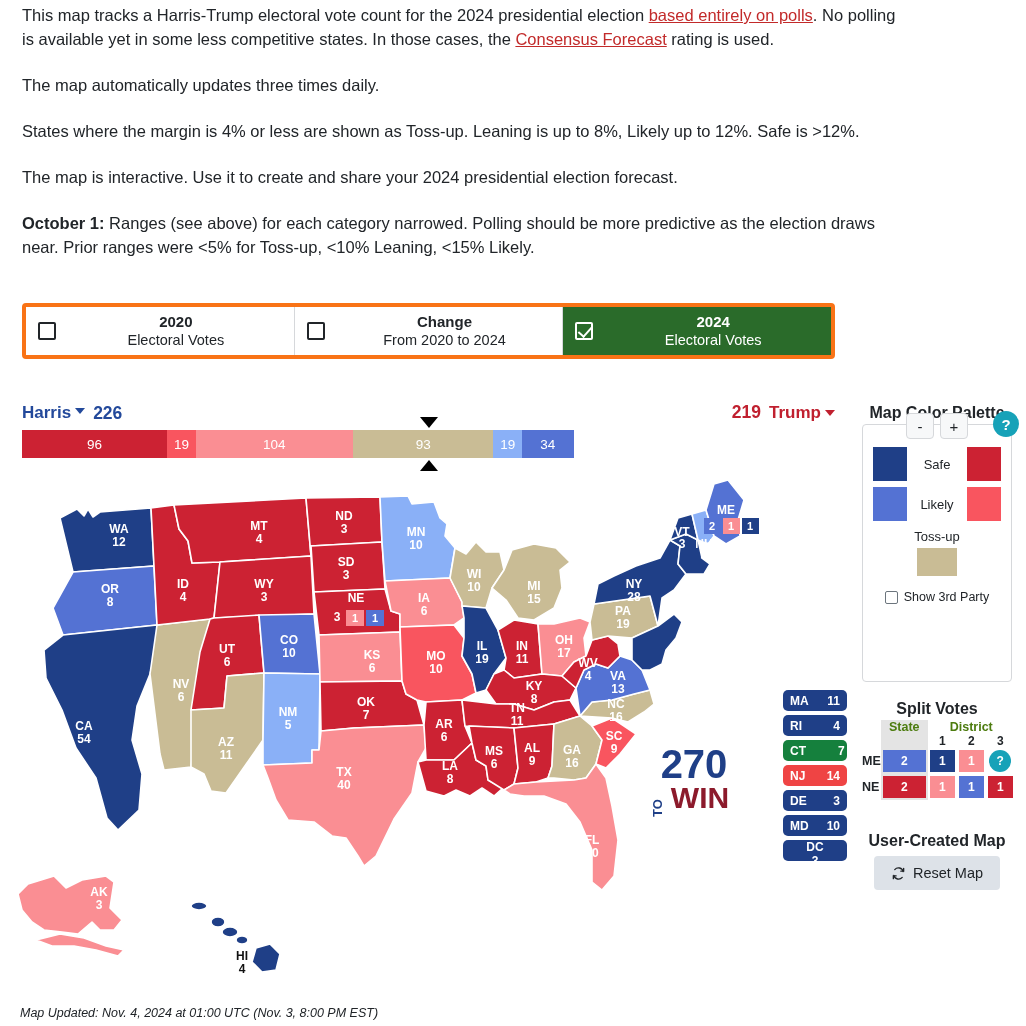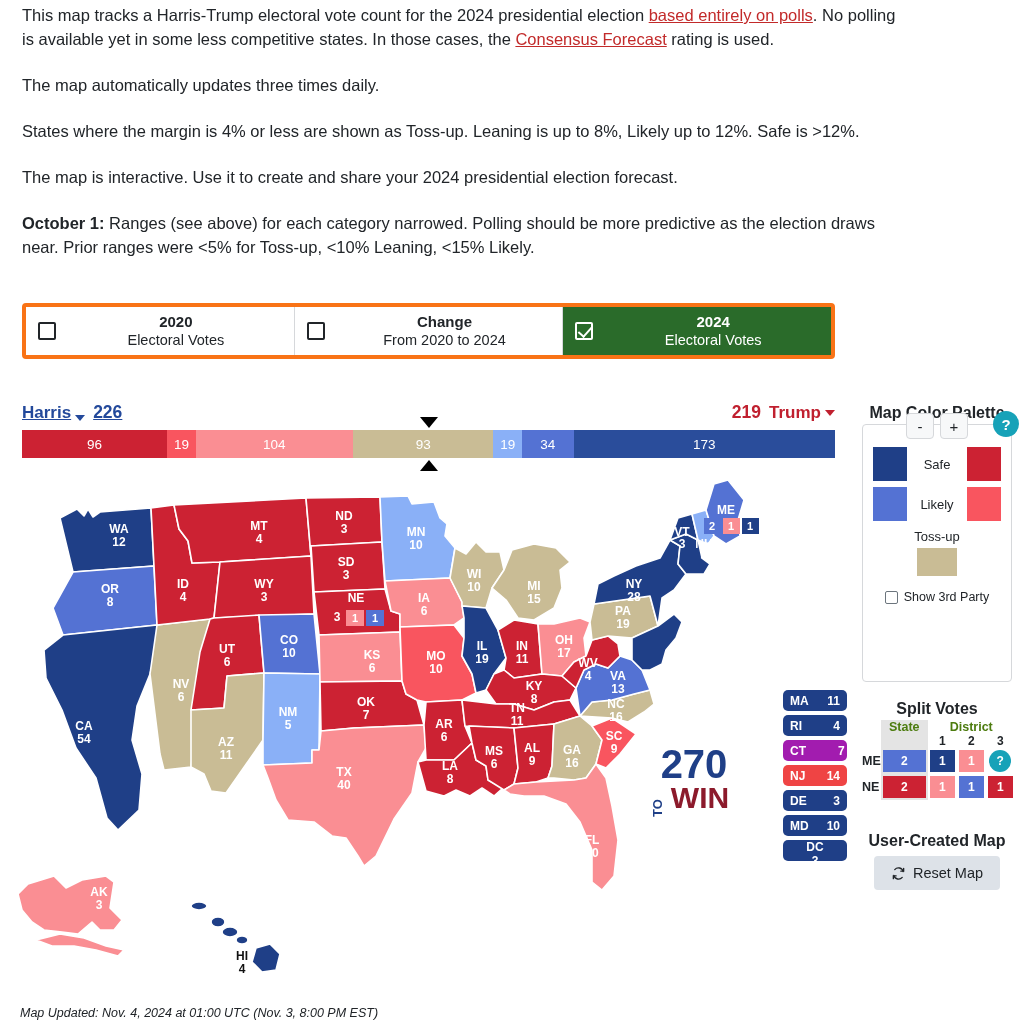--- a/index.html
+++ b/index.html
@@ -74,21 +74,21 @@
   .tab .t1 { font-weight: bold; font-size: 15px; display: block; }
   .tab .t2 { font-size: 14.5px; display: block; }
   .tab.active .t1, .tab.active .t2 { color: #fff; }
 
   
   .evwrap { position: absolute; left: 22px; top: 402px; width: 813px; }
   .evhead {
     display: flex; align-items: baseline;
     height: 24px; margin-bottom: 4px;
   }
-  .evhead .left { display: flex; align-items: flex-end; gap: 8px; color: #23499b; text-decoration: underline; }
+  .evhead .left { display: flex; align-items: center; gap: 8px; color: #23499b; }
   .evhead .right { margin-left: auto; display: flex; align-items: baseline; gap: 8px; color: #c0202f; }
   .evname { font-weight: bold; font-size: 17px; }
   .evnum { font-weight: bold; font-size: 17.5px; }
   .caret {
     display: inline-block;
     width: 0; height: 0;
     border-left: 5px solid transparent;
     border-right: 5px solid transparent;
     border-top: 6px solid currentColor;
     margin-left: -4px;
@@ -273,21 +273,20 @@
         <span class="caret"></span>
       </span>
     </div>
     <div class="evbar" id="ev-bar">
         <div class="seg" style="background: rgb(204, 34, 51); width: 17.8439%;">96</div>
         <div class="seg" style="background: rgb(249, 85, 95); width: 3.5316%;">19</div>
         <div class="seg" style="background: rgb(250, 142, 147); width: 19.3309%;">104</div>
         <div class="seg" style="background: rgb(201, 188, 149); width: 17.2862%;">93</div>
         <div class="seg" style="background: rgb(138, 176, 247); width: 3.5316%;">19</div>
         <div class="seg" style="background: rgb(84, 114, 211); width: 6.3197%;">34</div>
-        <div class="seg" style="background: rgb(42, 77, 155); width: 32.1561%;">173</div>
       <span class="marker-top"></span>
       <span class="marker-bot"></span>
     </div>
   </div>
 
   <div class="mapbox">
     <svg viewBox="0 0 770 530" xmlns="http://www.w3.org/2000/svg">
       <g stroke="#ffffff" stroke-width="1.6" stroke-linejoin="round">
 
         <path fill="#1f3f87" d="M46,40 L63,31 L70,38 L74,31 L79,39 L86,34 L137,30 L140,88 L59,94 Z"></path>
@@ -506,21 +505,21 @@
 
   <div class="sboxes" id="side-boxes">
       <div class="sbox" style="background: rgb(31, 63, 135);">
         <span>MA</span>
         <span>11</span>
       </div>
       <div class="sbox" style="background: rgb(31, 63, 135);">
         <span>RI</span>
         <span>4</span>
       </div>
-      <div class="sbox" style="background: #a21caf; gap: 32px;">
+      <div class="sbox" style="background: #15803d; gap: 32px;">
         <span>CT</span>
         <span>7</span>
       </div>
       <div class="sbox" style="background: #ef4444;">
         <span>NJ</span>
         <span>14</span>
       </div>
       <div class="sbox" style="background: rgb(31, 63, 135);">
         <span>DE</span>
         <span>3</span>

